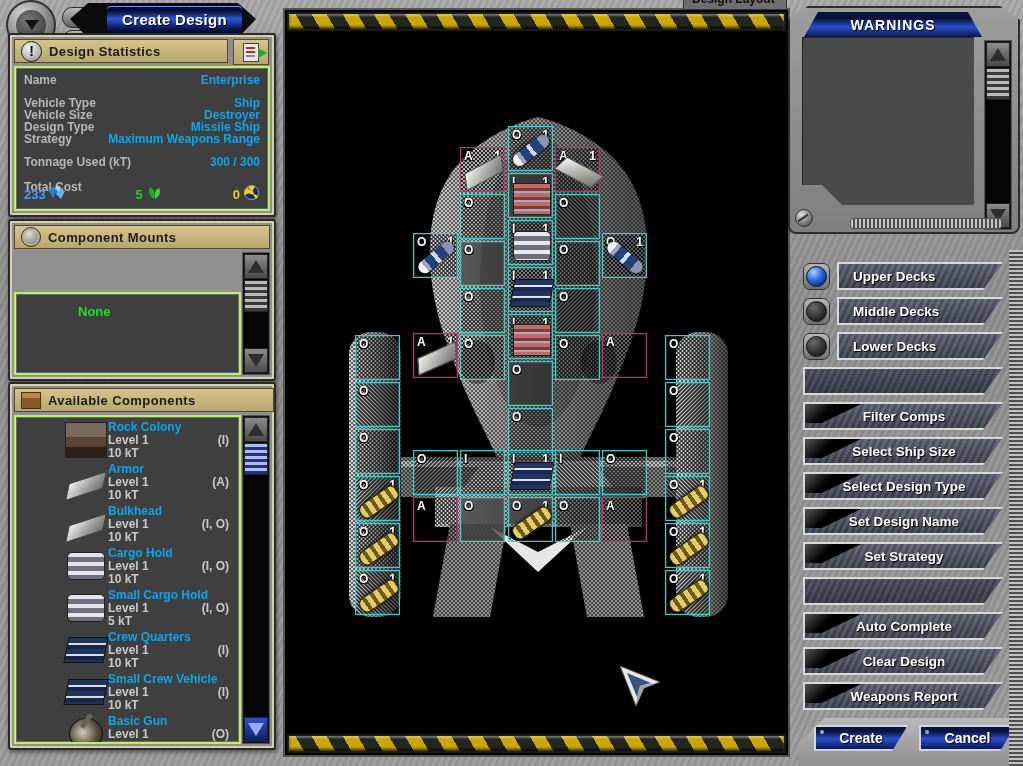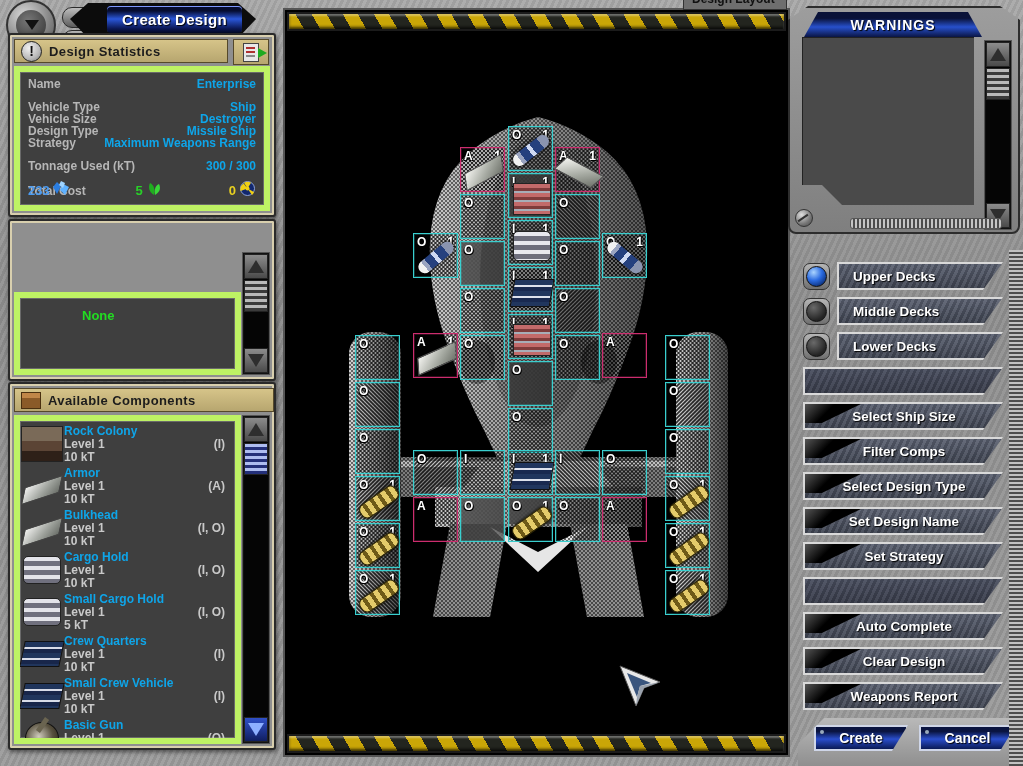--- a/index.html
+++ b/index.html
@@ -7,21 +7,21 @@
   #app{position:absolute;inset:0;width:1023px;height:766px;
 Liberation Sans;    background:
       repeating-linear-gradient(115deg, rgba(255,255,255,.06) 0 3px, rgba(0,0,0,.05) 3px 6px),
       linear-gradient(180deg,#a8a8a8,#8e8e8e 40%,#9b9b9b);}
   
   .panel{position:absolute;left:8px;width:264px;background:#8f8f8f;border:2px solid #2a2a2a;border-radius:3px;
       box-shadow:inset 0 0 0 2px #d8cfae, 1px 2px 4px rgba(0,0,0,.5);}
   .panel-hd{position:absolute;left:4px;top:4px;height:24px;background:linear-gradient(180deg,#d6c489,#b7a66f);
       border:1px solid #55492a;display:flex;align-items:center;gap:7px;padding:0 6px;box-sizing:border-box;}
   .panel-hd .hd-txt{font-size:13px;font-weight:bold;color:#1c1c1c;letter-spacing:.4px;}
-  .panel-bd{position:absolute;left:4px;background:#3f3f3f;border:6px solid #bef264;box-shadow:inset 0 0 0 1px #6a6a6a;}
+  .panel-bd{position:absolute;left:4px;background:#3f3f3f;border:2px solid #bef264;box-shadow:inset 0 0 0 1px #6a6a6a;padding-left:48px;}
   
   .stats-rows{position:absolute;inset:6px 8px;color:#b6b6b6;font-size:12px;font-weight:bold;}
   .srow{display:flex;justify-content:space-between;line-height:12px;margin-bottom:0;}
   .srow .v{color:#0ea5e9;text-align:right;}
   .cost-row{position:absolute;left:8px;right:8px;bottom:6px;display:flex;justify-content:space-between;align-items:center;}
   .cost-item{display:flex;align-items:center;gap:3px;font-size:13px;font-weight:bold;}
   .res-ic{width:17px;height:15px;display:inline-block;}
   
   .sbar{position:absolute;width:26px;background:#050505;border:1px solid #555;box-shadow:inset 0 0 0 1px #111;}
   .sbtn{position:absolute;left:1px;width:22px;height:23px;background:linear-gradient(180deg,#8c8c8c,#4a4a4a);
@@ -228,20 +228,24 @@
                 <path d="M8.5,7.5 L5,1.8 A7,7 0 0 1 12,1.8 Z" fill="#f0d014"></path>
                 <path d="M8.5,7.5 L2,11 A7,7 0 0 1 4,3 Z" fill="#f0d014" transform="rotate(8 8.5 7.5)"></path>
                 <path d="M8.5,7.5 L15,11 A7,7 0 0 1 13,14 Z" fill="#f0d014"></path>
               </svg></span>
           </div>
         </div>
     </div>
   </section>
 
   <section class="panel" style="top:219px;height:158px;">
+    <div class="panel-hd" style="right:4px;">
+      <span class="rivet-ic"></span>
+      <span class="hd-txt">Component Mounts</span>
+    </div>
     <div class="panel-bd" style="top:31px;right:33px;bottom:4px;margin-top:40px;">
       <div class="mounts-none">None</div>
     </div>
     <div class="sbar" style="top:31px;right:4px;bottom:4px;">
       <div class="sbtn" style="top:1px;">
           <span class="tri up"></span>
         </div>
       <div class="sthumb" style="top:27px;"></div>
       <div class="sbtn" style="bottom:1px;">
           <span class="tri dn"></span>
@@ -598,24 +602,24 @@
       <div class="rrow">
         <span class="radio">
           <span class="orb"></span>
         </span>
     <span class="gbtn deck">Lower Decks</span>
       </div>
       <div class="rrow">
         <span class="gbtn act blank"></span>
       </div>
       <div class="rrow">
+        <span class="gbtn act"><span class="notch"></span>Filter Comps</span>
+      </div>
+      <div class="rrow">
         <span class="gbtn act"><span class="notch"></span>Select Ship Size</span>
-      </div>
-      <div class="rrow">
-        <span class="gbtn act"><span class="notch"></span>Filter Comps</span>
       </div>
       <div class="rrow">
         <span class="gbtn act"><span class="notch"></span>Select Design Type</span>
       </div>
       <div class="rrow">
         <span class="gbtn act"><span class="notch"></span>Set Design Name</span>
       </div>
       <div class="rrow">
         <span class="gbtn act"><span class="notch"></span>Set Strategy</span>
       </div>

